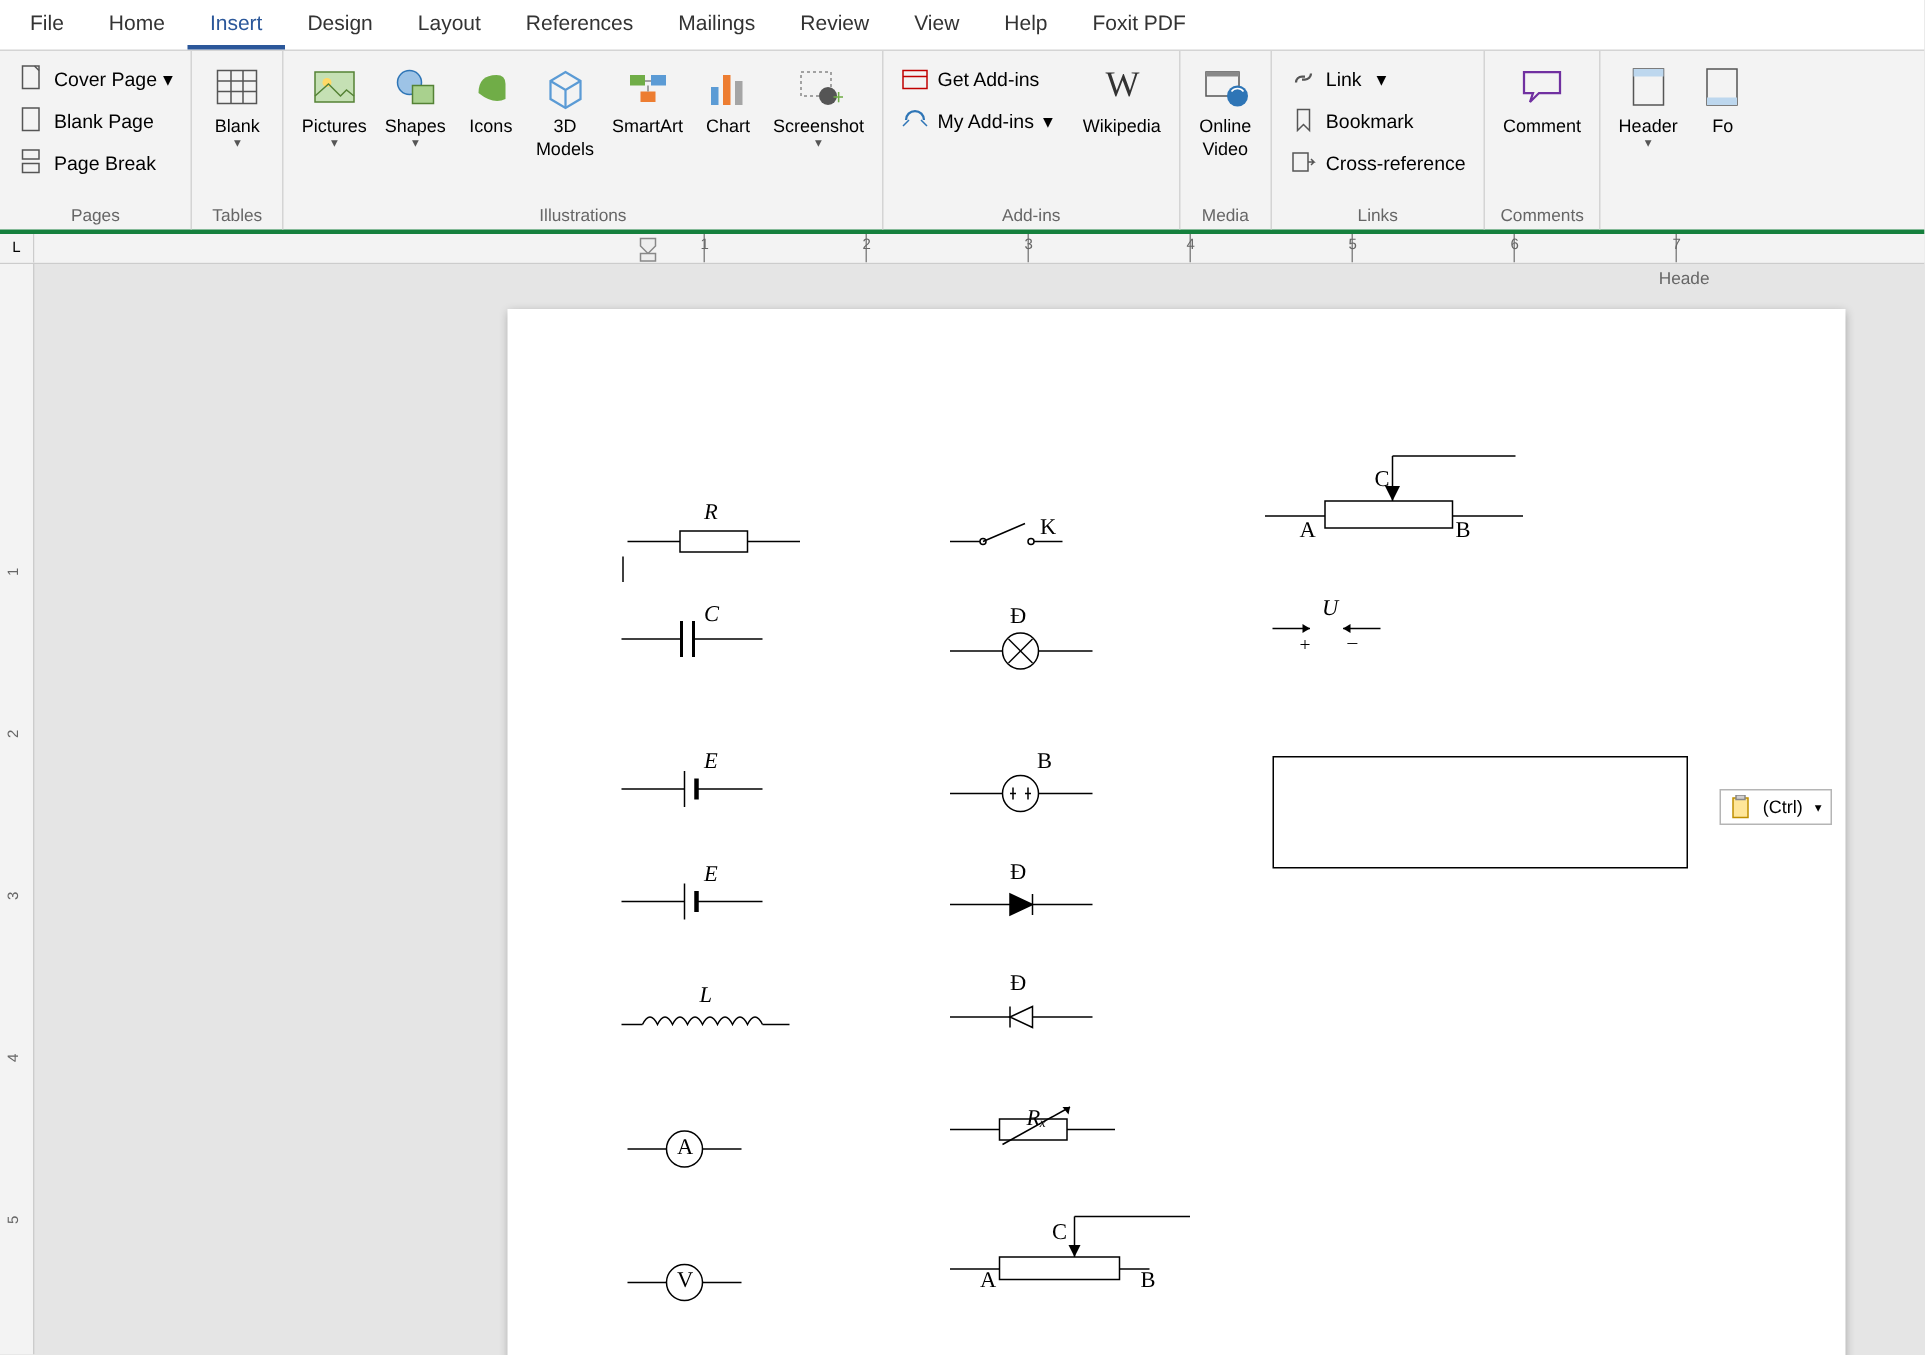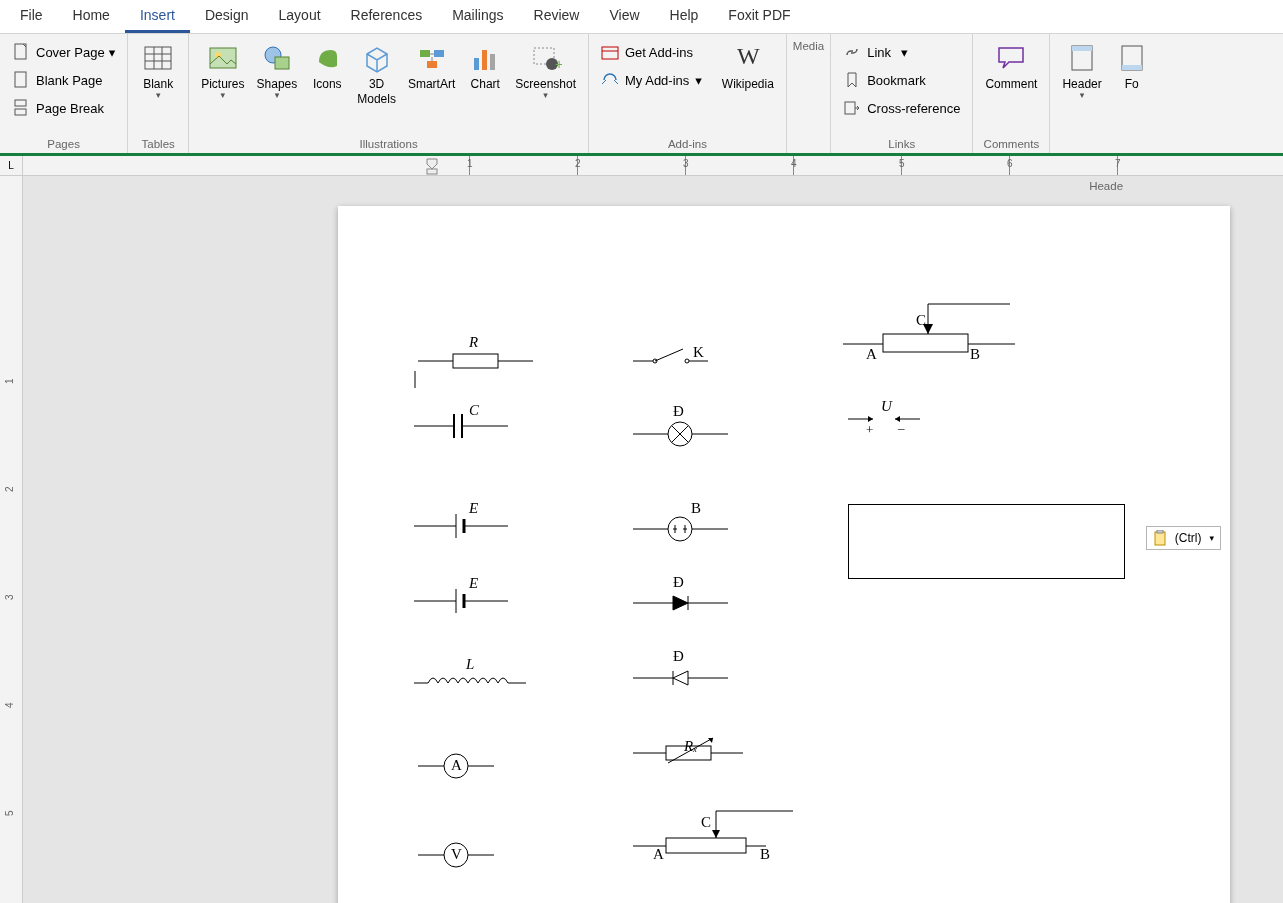--- a/index.html
+++ b/index.html
@@ -233,20 +233,34 @@
               <text x="5" y="22" font-family="Times New Roman,serif" font-size="24" fill="#333">W</text>
             </svg>
           </span>
         <span class="lbl">Wikipedia</span>
       </div>
     </div>
     <div class="group-label">Add-ins</div>
   </div>
 
   <div class="group">
+    <div class="group-body">
+      <div class="gb-v">
+        <span class="icon">
+            <svg width="32" height="32">
+              <rect x="3" y="6" width="22" height="16" fill="none" stroke="#555"></rect>
+              <rect x="3" y="6" width="22" height="3" fill="#888"></rect>
+              <circle cx="24" cy="22" r="7" fill="#2e75b6"></circle>
+              <path d="M20 19 A5 5 0 0 1 28 19" fill="none" stroke="#fff"></path>
+            </svg>
+          </span>
+        <span class="lbl" style="white-space:pre;">Online
+Video</span>
+      </div>
+    </div>
     <div class="group-label">Media</div>
   </div>
 
   <div class="group">
     <div class="group-body stack">
       <div class="gb-h">
         <span class="icon">
             <svg width="18" height="18">
               <path d="M4 12 A4 4 0 0 1 8 8 L10 8 M14 6 A4 4 0 0 1 10 10 L8 10" fill="none" stroke="#555" stroke-width="1.5"></path>
             </svg>

